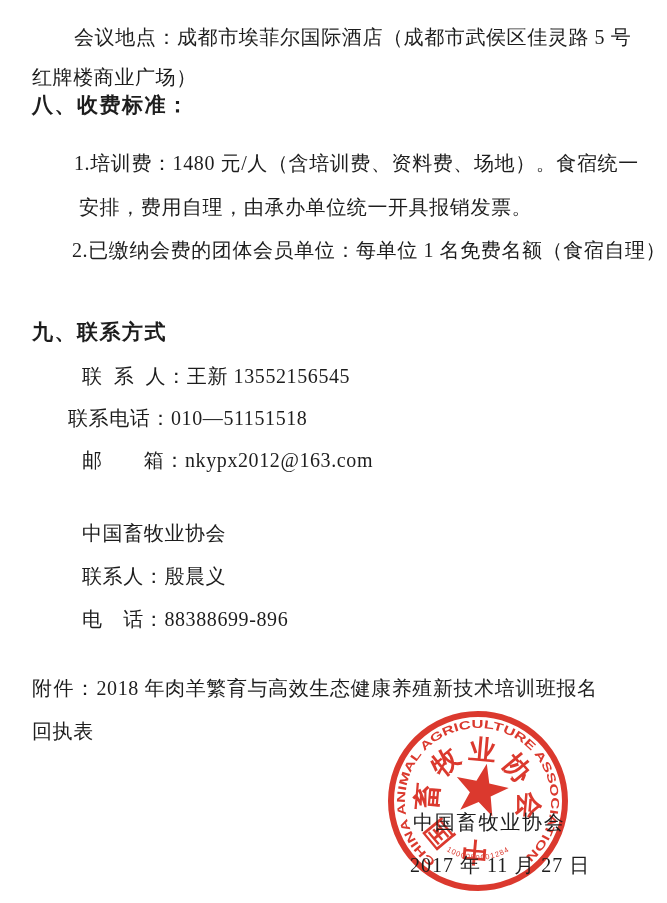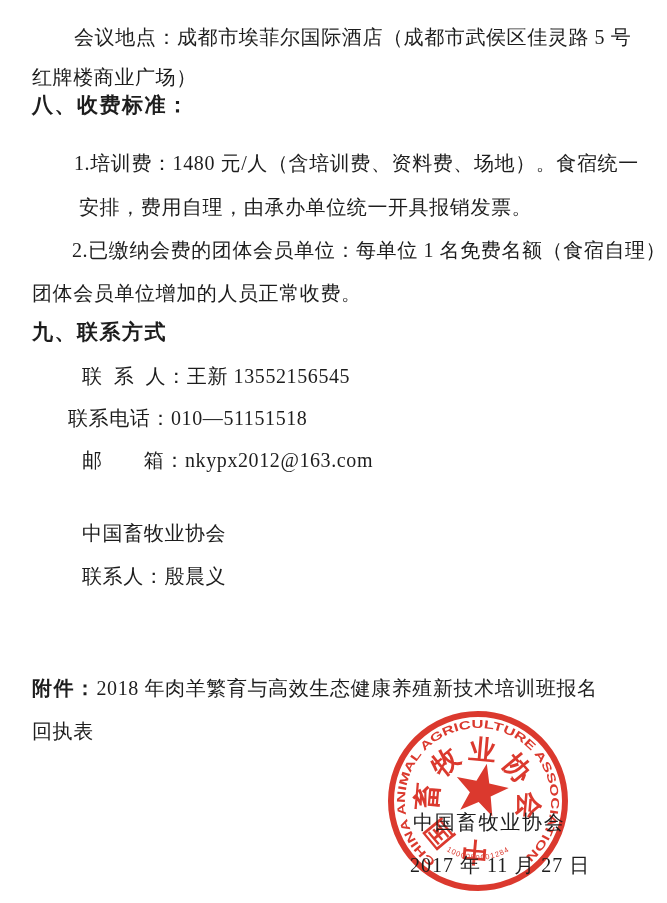--- a/index.html
+++ b/index.html
@@ -17,21 +17,21 @@
     font-size:20px;
     letter-spacing:0.6px;
     white-space:pre;
     line-height:1.1;
   }
   .heading {
     font-weight:bold;
     font-size:21px;
     letter-spacing:1.5px;
   }
-  .bold-label { font-weight:bold; letter-spacing:1.5px;margin-top:11px; }
+  .bold-label { font-weight:normal; letter-spacing:1.5px;margin-top:11px; }
   .over-stamp { z-index:2; }
   .stamp {
     position:absolute;
     left:384px; top:707px;
     width:188px; height:188px;
     z-index:1;
     opacity:0.92;
   }
   .stamp svg { display:block; }
 </style>
@@ -41,30 +41,30 @@
 <div class="page">
 
   <div class="line" style="top:26px; left:74px;">会议地点：成都市埃菲尔国际酒店（成都市武侯区佳灵路 5 号</div>
   <div class="line" style="top:66px; left:32px;">红牌楼商业广场）</div>
 
   <div class="line heading" style="top:94px; left:32px;">八、收费标准：</div>
 
   <div class="line" style="top:152px; left:74px;">1.培训费：1480 元/人（含培训费、资料费、场地）。食宿统一</div>
   <div class="line" style="top:196px; left:32px;margin-left:47px;">安排，费用自理，由承办单位统一开具报销发票。</div>
   <div class="line" style="top:239px; left:72px;">2.已缴纳会费的团体会员单位：每单位 1 名免费名额（食宿自理），</div>
-  <div class="line" style="top:282px; left:32px;">团体会员单位增加的人员正常收费。</div>
 
   <div class="line heading" style="top:321px; left:32px;">九、联系方式</div>
 
   <div class="line" style="top:365px; left:82px;">联  系  人：王新 13552156545</div>
   <div class="line" style="top:407px; left:68px;">联系电话：010—51151518</div>
   <div class="line" style="top:449px; left:82px;">邮　　箱：nkypx2012@163.com</div>
 
   <div class="line" style="top:522px; left:82px;">中国畜牧业协会</div>
   <div class="line" style="top:565px; left:82px;">联系人：殷晨义</div>
+  <div class="line" style="top:608px; left:82px;">电　话：88388699-896</div>
 
   <div class="line" style="top:677px; left:32px;"><span class="bold-label">附件：</span><span>2018 年肉羊繁育与高效生态健康养殖新技术培训班报名</span></div>
   <div class="line" style="top:720px; left:32px;">回执表</div>
 
   <div class="stamp">
     <svg width="188" height="188" viewBox="0 0 188 188">
       <circle cx="94" cy="94" r="87" fill="none" stroke="#d8291d" stroke-width="6"></circle>
       <path id="ringPath" d="M 52.1 153.8 A 73 73 0 1 1 135.9 153.8" fill="none"></path>
       <text font-size="11.5" font-weight="bold" fill="#d8291d" font-family="Liberation Sans, sans-serif">
         <textPath href="#ringPath" startOffset="0" textLength="362" lengthAdjust="spacingAndGlyphs">CHINA ANIMAL AGRICULTURE ASSOCIATION</textPath>

